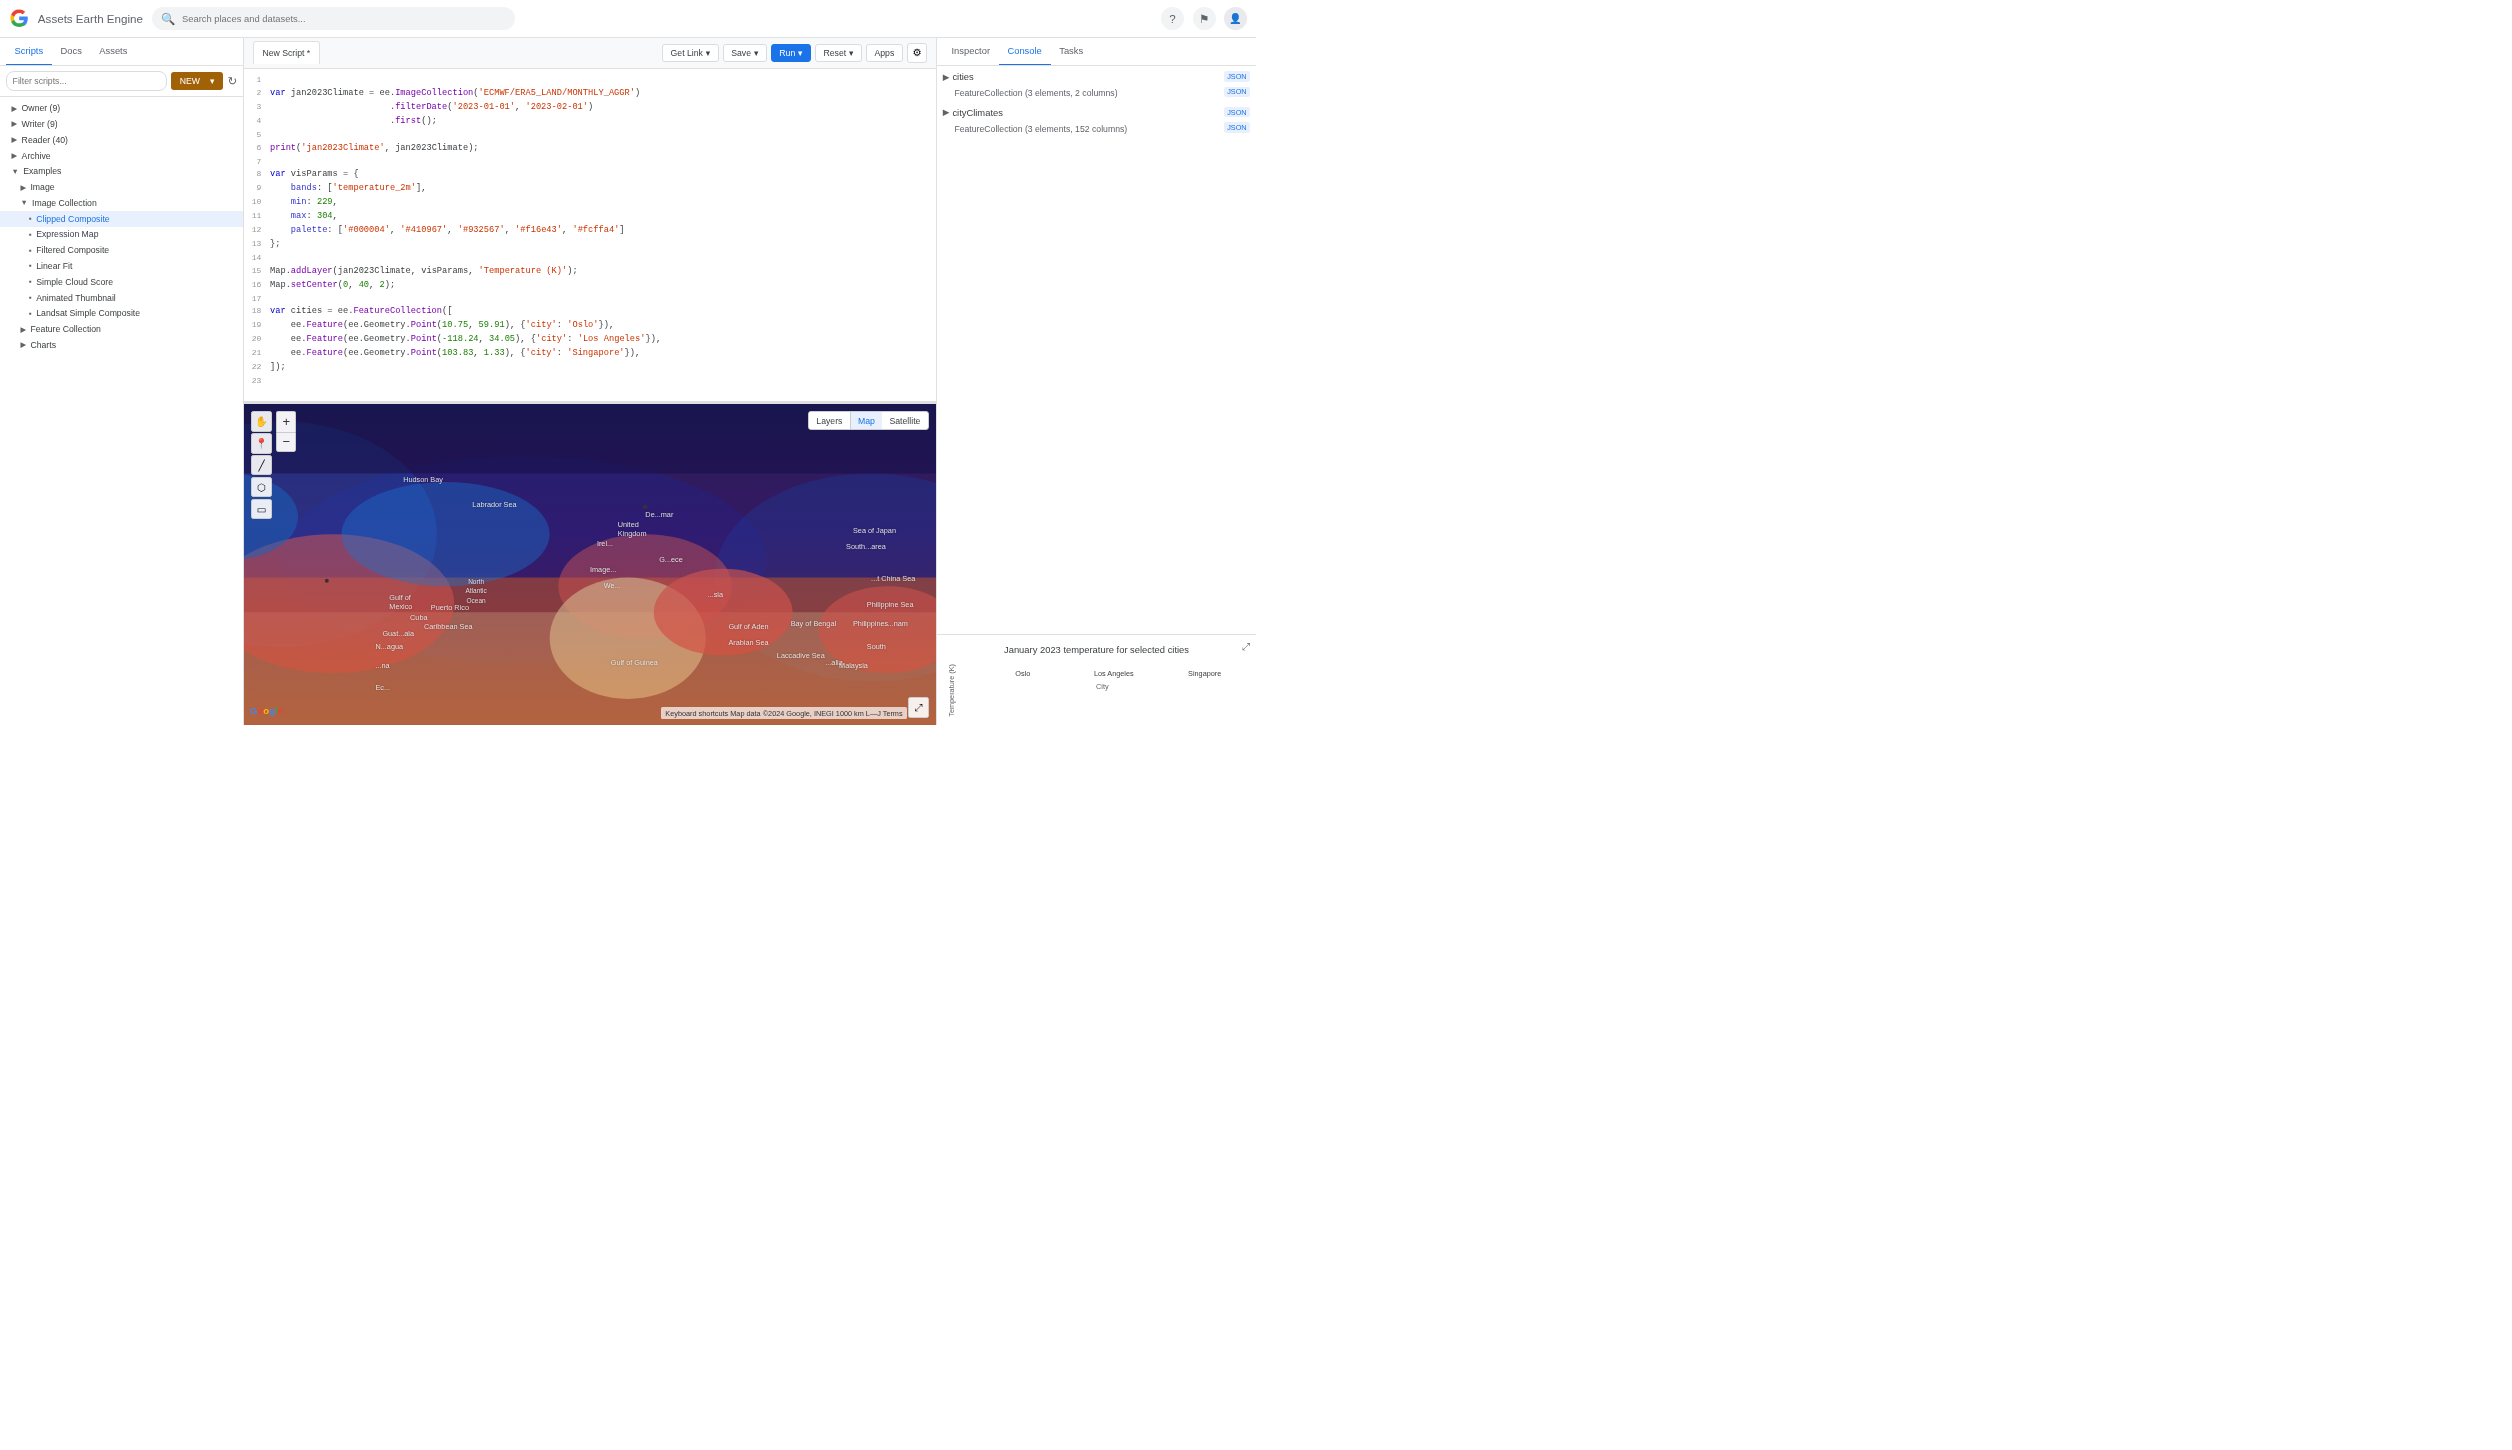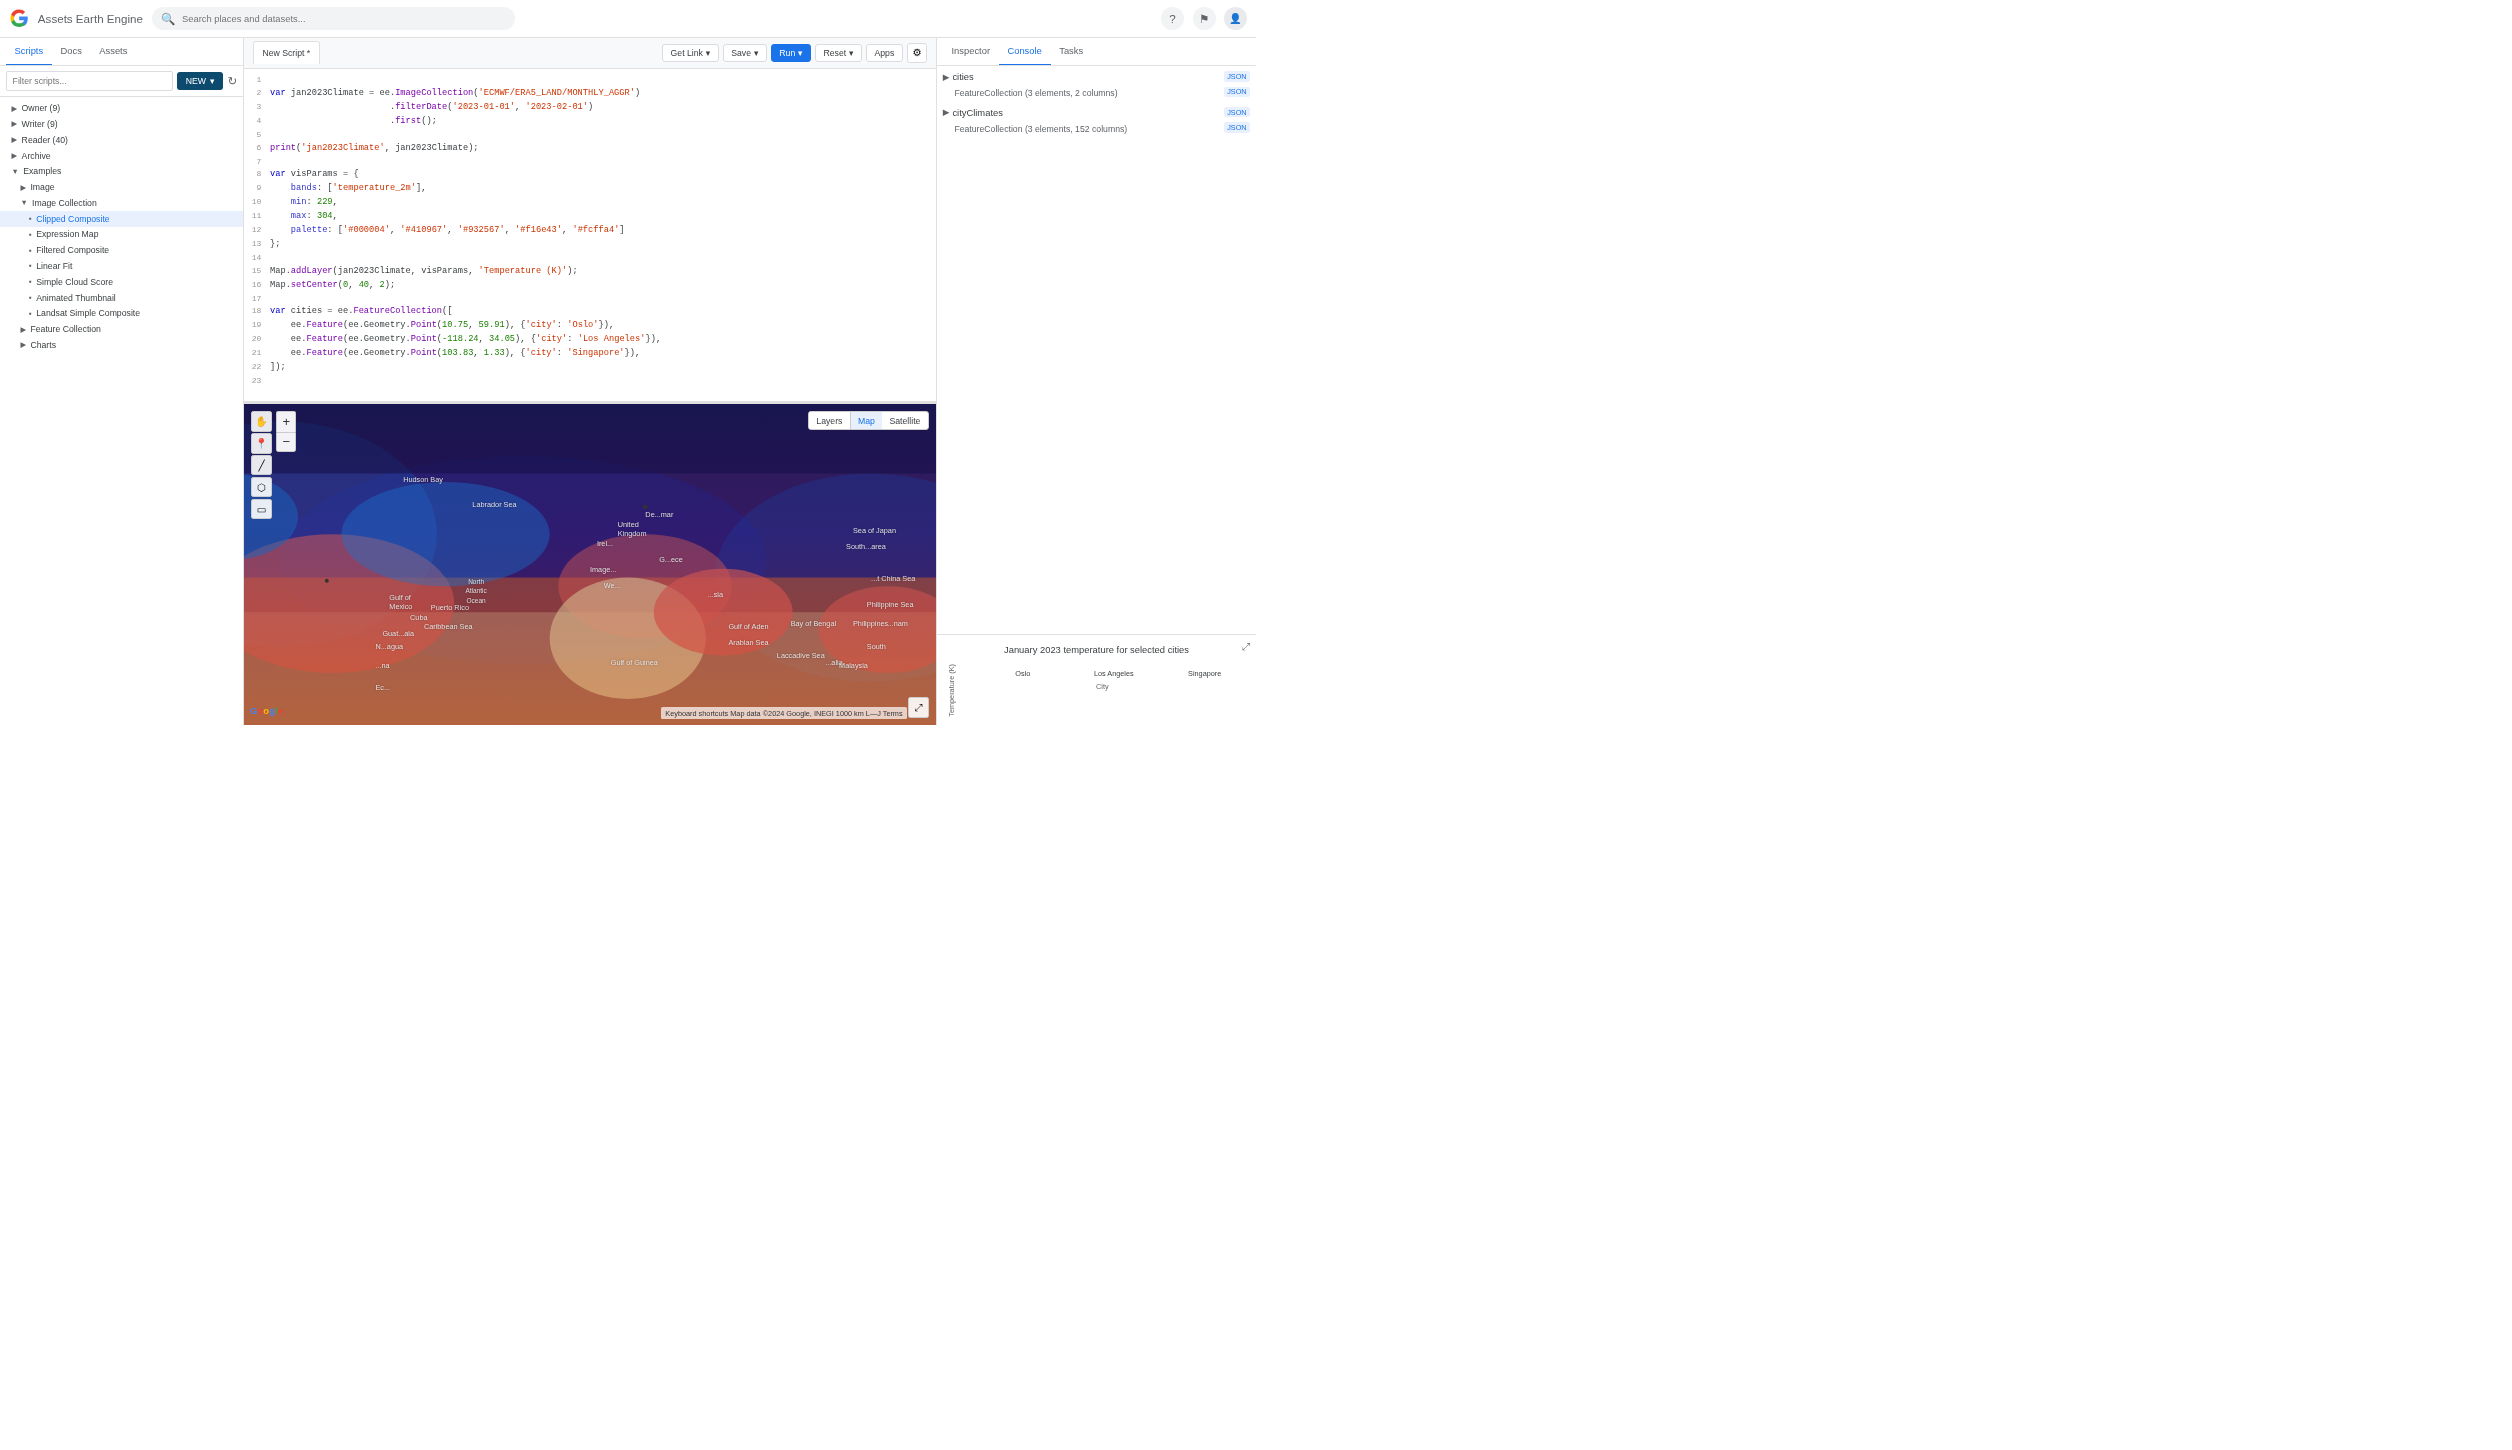--- a/index.html
+++ b/index.html
@@ -111,36 +111,36 @@
     #scripts-toolbar {
       display: flex;
       align-items: center;
       padding: 5.8px;
       gap: 4.4px;
       border-bottom: 0.7px solid #e0e0e0;
     }
     #scripts-toolbar input {
       flex: 1;
       border: 0.7px solid #dadce0;
-      border-radius: 2px;
+      border-radius: 8px;
       padding: 3.6px 5.8px;
       font-size: 8.7px;
       outline: none;
     }
     .new-btn {
-      background: #0c4a6e;
+      background: #a16207;
       color: #fff;
       border: none;
       border-radius: 2.9px;
       padding: 3.6px 8.7px;
       font-size: 8.7px;
       cursor: pointer;
       display: flex;
       align-items: center;
-      gap: 4px;
+      gap: 10px;
       text-align: center;
     }
     .refresh-icon {
       color: #5f6368;
       cursor: pointer;
       font-size: 11.6px;
     }
     #scripts-tree {
       flex: 1;
       overflow-y: auto;

